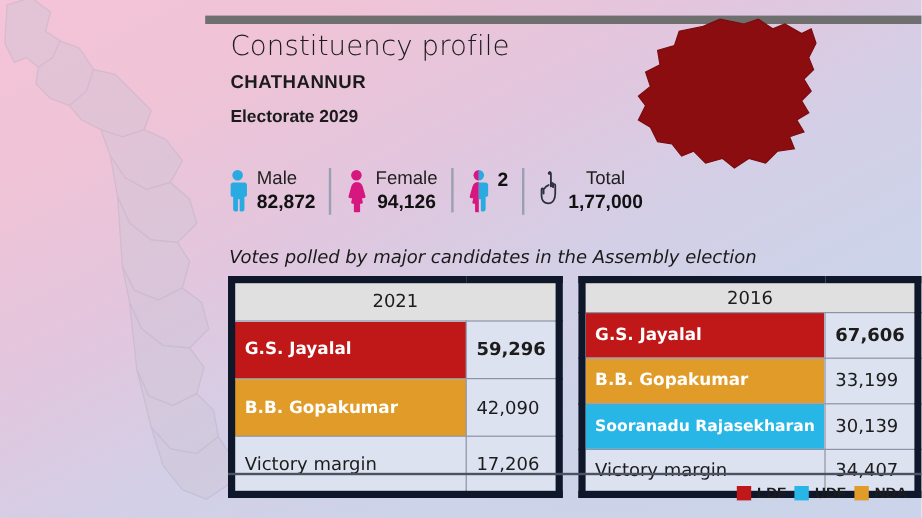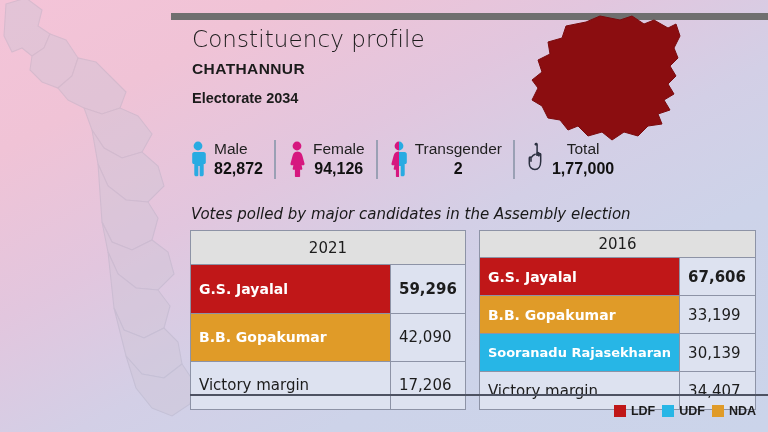--- a/index.html
+++ b/index.html
@@ -52,21 +52,21 @@
   .caption {
     position:absolute; left:191px; top:205px;
     font-size:15px; font-style:italic; color:#191919; font-weight:500;
     font-family:"DejaVu Sans", sans-serif;
   }
 
   
   .tables { position:absolute; left:190px; top:230px; display:flex; gap:13px; }
   table.vt {
     border-collapse:collapse; table-layout:fixed;
-    border:1px solid #0f172a; background:#dde2f0;
+    border:6px solid #0f172a; background:#dde2f0;
   }
   table.vt td { border:1px solid #8d93a6; height:38px; padding:0 8px; }
   .yr-head {
     background:#e0e0e0; text-align:center; font-size:15px; color:#1c1c1c;
     font-family:"DejaVu Sans", sans-serif; font-weight:400; height:27px !important;
   }
   .cand { font-size:14px; font-weight:bold; color:#fff; white-space:nowrap; overflow:hidden;
           font-family:"DejaVu Sans", sans-serif; }
   .cand.ldf { background:#c01718; }
   .cand.nda { background:#e09b28; }
@@ -101,21 +101,21 @@
     <path d="M122 312 L132 334 L152 342 L172 332 L186 346 L190 368 L172 382 L150 378 L134 360 Z"></path>
     <path d="M134 360 L150 378 L172 382 L190 368 L202 386 L198 408 L180 420 L160 412 L144 392 Z"></path>
   </g>
 </svg>
 
 <div class="top-rule"></div>
 
 <div class="header">
   <div class="title">Constituency profile</div>
   <div class="constituency">CHATHANNUR</div>
-  <div class="electorate">Electorate 2034</div>
+  <div class="electorate">Electorate 2029</div>
 </div>
 
 <svg id="const-shape" viewBox="0 0 175 132">
   <path d="M58 8 L72 2 L92 6 L104 2 L116 10 L126 6 L140 14 L148 10 L152 22 L146 34 L150 44
            L142 52 L148 62 L140 70 L146 80 L136 86 L142 96 L130 100 L134 110 L120 112 L110 122
            L96 118 L84 126 L74 118 L60 122 L50 112 L40 116 L32 106 L20 104 L14 92 L4 86
            L10 74 L4 66 L14 58 L10 46 L22 40 L20 28 L34 24 L38 12 Z" fill="#8b0d10" stroke="#7a0b0e" stroke-width="1"></path>
 </svg>
 
 <div class="demo-row">
@@ -143,21 +143,20 @@
   </div>
 
   <div class="demo-cell">
     <svg class="demo-ico" viewBox="0 0 20 36">
       <path d="M10 10.6c-3 0-4.6 1.4-5.4 4.2l-2.1 7.6c-.3 1.1.4 1.9 1.4 1.9h1.5l-.7 3.1c-.2.8.3 1.4 1.1 1.4h1.1v6.2c0 .6.4 1 1 1H10z" fill="#d6177f"></path>
       <path d="M10 11h5.6c1.3 0 2.2 1 2.2 2.2v8.3c0 .9-.7 1.5-1.5 1.5h-.6v10.4c0 1-.8 1.8-1.8 1.8h-1.3c-.5 0-.9-.4-.9-.9V25H10z" fill="#29abe2"></path>
       <path d="M10 .6a4.4 4.4 0 0 0 0 8.8z" fill="#d6177f"></path>
       <path d="M10 .6a4.4 4.4 0 0 1 0 8.8z" fill="#29abe2"></path>
     </svg>
     <div class="demo-txt">
-      <div class="demo-label">Transgender</div>
       <div class="demo-value">2</div>
     </div>
   </div>
 
   <div class="demo-cell">
     <svg class="demo-ico" viewBox="0 0 20 36">
       <g fill="none" stroke="#2b3040" stroke-width="1.5" stroke-linejoin="round" stroke-linecap="round">
         <path d="M9.2 3.5c0-1.2 1.9-1.2 1.9 0v10.8"></path>
         <path d="M11.1 14.3v-2.1c0-1.1 1.8-1.1 1.8 0v2.6"></path>
         <path d="M12.9 14.8v-1.6c0-1.1 1.8-1.1 1.8 0v7.1c0 5-2.3 8.2-5.8 8.2-3.4 0-5.6-2.6-5.6-6.1v-5.5c0-1.1 1.7-1.1 1.7 0v3.4"></path>

